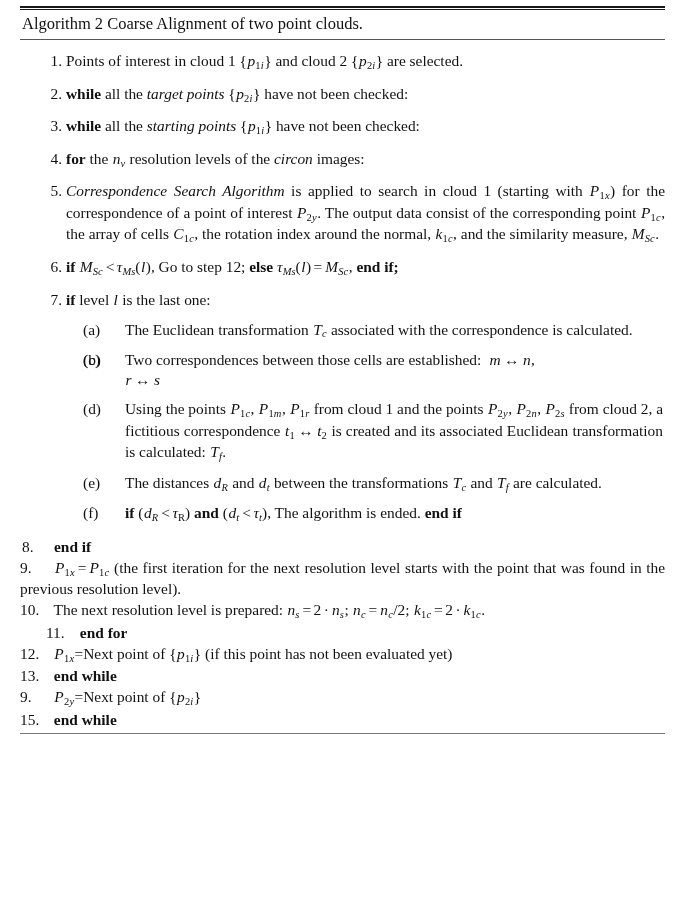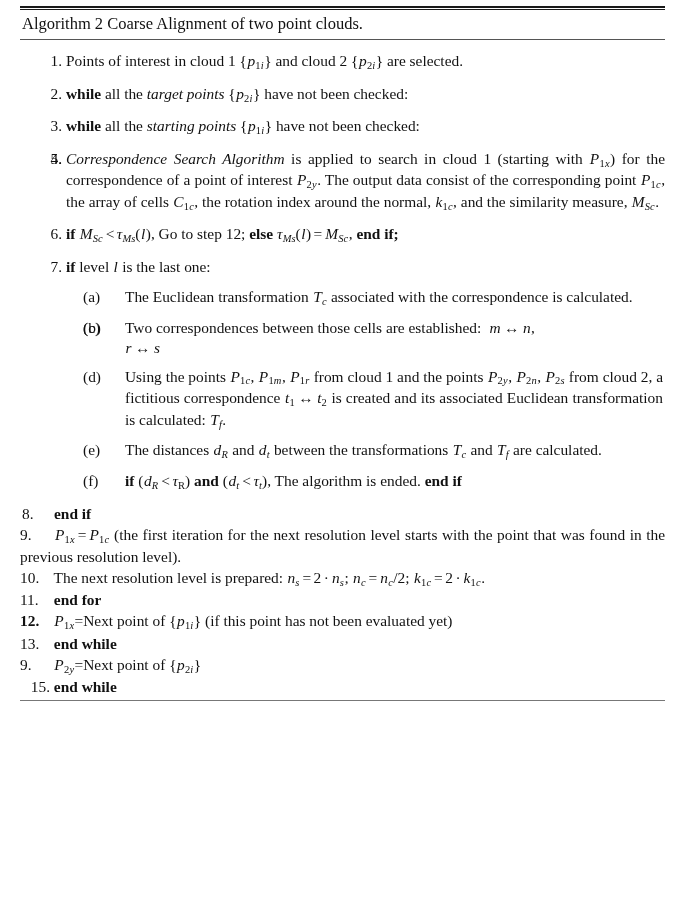--- a/index.html
+++ b/index.html
@@ -182,20 +182,21 @@
       <span><b>while</b> all the <i>target points</i> <span class="brace">{</span><span class="mv">p<span class="sub upr">2</span><span class="sub">i</span></span><span class="brace">}</span> have not been checked:</span>
     </div>
 
     <div class="step">
       <span class="num">3.</span>
       <span><b>while</b> all the <i>starting points</i> <span class="brace">{</span><span class="mv">p<span class="sub upr">1</span><span class="sub">i</span></span><span class="brace">}</span> have not been checked:</span>
     </div>
 
     <div class="step">
       <span class="num">4.</span>
+      <span><b>for</b> the <span class="mv">n<span class="sub">v</span></span> resolution levels of the <i>circon</i> images:</span>
     </div>
 
     <div class="step">
       <span class="num">5.</span>
       <span><i>Correspondence Search Algorithm</i> is applied to search in cloud 1 (starting with <span class="mv">P<span class="sub upr">1</span><span class="sub">x</span></span>) for the correspondence of a point of interest <span class="mv">P<span class="sub upr">2</span><span class="sub">y</span></span>. The output data consist of the corresponding point <span class="mv">P<span class="sub upr">1</span><span class="sub">c</span></span>, the array of cells <span class="mv">C<span class="sub upr">1</span><span class="sub">c</span></span>, the rotation index around the normal, <span class="mv">k<span class="sub upr">1</span><span class="sub">c</span></span>, and the similarity measure, <span class="mv">M<span class="sub">Sc</span></span>.</span>
     </div>
 
     <div class="step">
       <span class="num">6.</span>
       <span><b>if</b> <span class="mv">M<span class="sub">Sc</span></span><span class="op">&lt;</span><span class="tau">τ</span><span class="sub">Ms</span><span class="mup">(</span><span class="mv">l</span><span class="mup">)</span>, Go to step 12; <b>else</b> <span class="tau">τ</span><span class="sub">Ms</span><span class="mup">(</span><span class="mv">l</span><span class="mup">)</span><span class="op">=</span><span class="mv">M<span class="sub">Sc</span></span>, <b>end if;</b></span>
@@ -249,42 +250,42 @@
       <div class="tailstep" style="padding-left:0;">
         <span class="num" style="position:static;display:inline-block;width:30px;">9.</span>
         <span><span class="mv">P<span class="sub upr">1</span><span class="sub">x</span></span><span class="op">=</span><span class="mv">P<span class="sub upr">1</span><span class="sub">c</span></span> (the first iteration for the next resolution level starts with the point that was found in the previous resolution level).</span>
       </div>
 
       <div class="tailstep nowrap-line" style="padding-left:0;">
         <span class="num" style="position:static;display:inline-block;width:30px;">10.</span>
         <span>The next resolution level is prepared: <span class="mv">n<span class="sub">s</span></span><span class="op">=</span>2<span class="op">·</span><span class="mv">n<span class="sub">s</span></span>; <span class="mv">n<span class="sub">c</span></span><span class="op">=</span><span class="mv">n<span class="sub">c</span></span>/2; <span class="mv">k<span class="sub upr">1</span><span class="sub">c</span></span><span class="op">=</span>2<span class="op">·</span><span class="mv">k<span class="sub upr">1</span><span class="sub">c</span></span>.</span>
       </div>
 
-      <div class="tailstep nowrap-line" style="padding-left:0;">
+      <div class="tailstep nowrap-line" style="padding-left:0;margin-left:26px;">
         <span class="num" style="position:static;display:inline-block;width:30px;">11.</span>
         <span><b>end for</b></span>
       </div>
 
       <div class="tailstep nowrap-line" style="padding-left:0;">
-        <span class="num" style="position:static;display:inline-block;width:30px;font-weight:bold;">12.</span>
+        <span class="num" style="position:static;display:inline-block;width:30px;">12.</span>
         <span><span class="mv">P<span class="sub upr">1</span><span class="sub">x</span></span>=Next point of <span class="brace">{</span><span class="mv">p<span class="sub upr">1</span><span class="sub">i</span></span><span class="brace">}</span> (if this point has not been evaluated yet)</span>
       </div>
 
       <div class="tailstep nowrap-line" style="padding-left:0;">
         <span class="num" style="position:static;display:inline-block;width:30px;">13.</span>
         <span><b>end while</b></span>
       </div>
 
       <div class="tailstep nowrap-line" style="padding-left:0;">
         <span class="num" style="position:static;display:inline-block;width:30px;">9.</span>
         <span><span class="mv">P<span class="sub upr">2</span><span class="sub">y</span></span>=Next point of <span class="brace">{</span><span class="mv">p<span class="sub upr">2</span><span class="sub">i</span></span><span class="brace">}</span></span>
       </div>
 
       <div class="tailstep nowrap-line" style="padding-left:0;">
-        <span class="num" style="position:static;display:inline-block;width:30px;text-align:right;">15.</span>
+        <span class="num" style="position:static;display:inline-block;width:30px;">15.</span>
         <span><b>end while</b></span>
       </div>
 
     </div>
   </div>
 
   <div class="rule-bottom"></div>
 
 </div>
 

